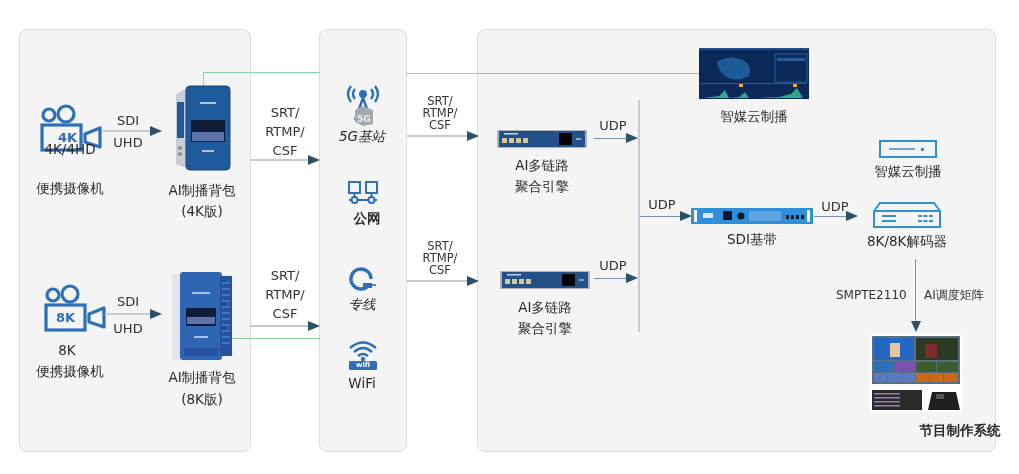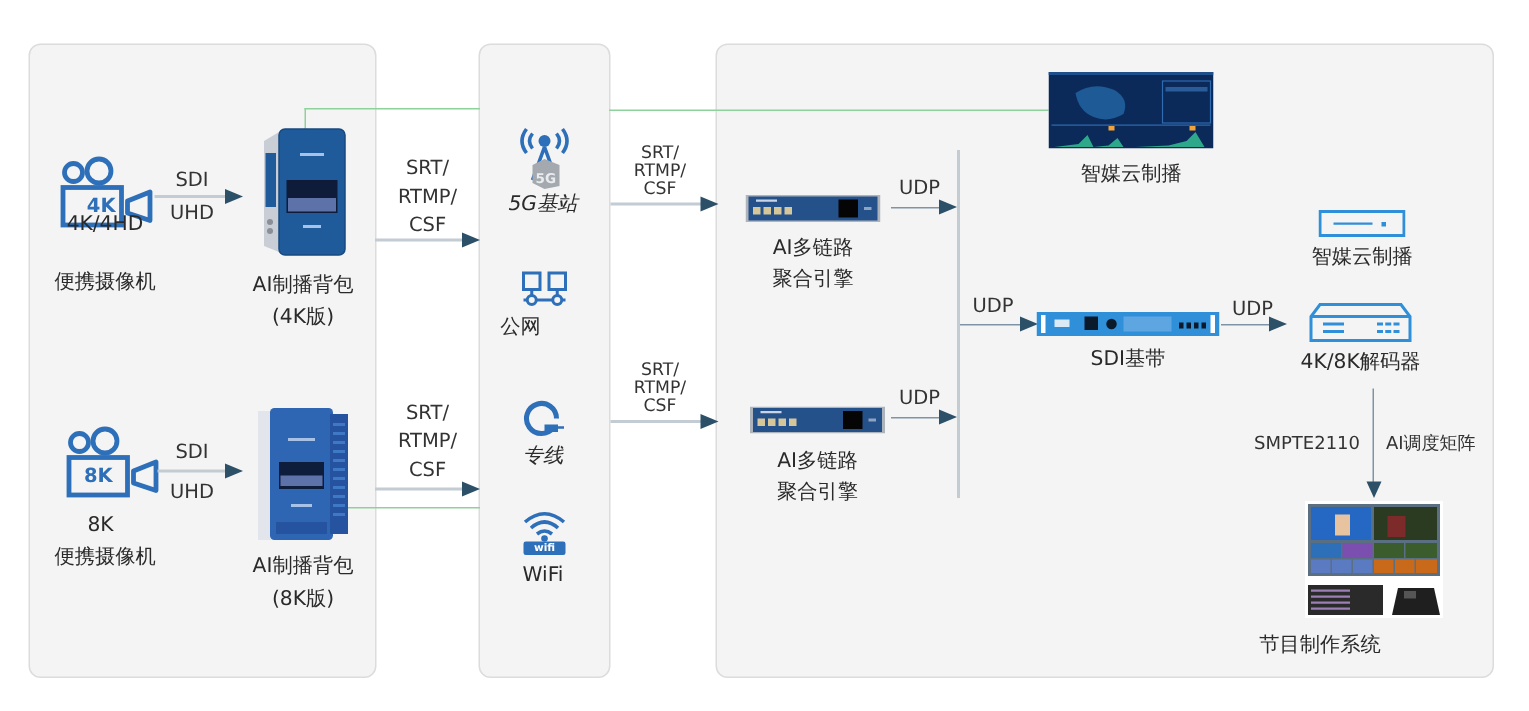--- a/index.html
+++ b/index.html
@@ -134,21 +134,21 @@
 
 <div class="abs" style="left:347px;top:180px;">
   <svg width="32" height="26" viewBox="0 0 32 26">
     <rect x="2" y="2" width="11" height="11" fill="none" stroke="#2d6fb8" stroke-width="2"></rect>
     <rect x="19" y="2" width="11" height="11" fill="none" stroke="#2d6fb8" stroke-width="2"></rect>
     <path d="M7.5 13 L7.5 20 M24.5 13 L24.5 20 M2 20 L30 20" stroke="#2d6fb8" stroke-width="2"></path>
     <circle cx="7.5" cy="20" r="3" fill="#f4f4f4" stroke="#2d6fb8" stroke-width="2"></circle>
     <circle cx="24.5" cy="20" r="3" fill="#f4f4f4" stroke="#2d6fb8" stroke-width="2"></circle>
   </svg>
 </div>
-<div class="cname" style="left:307px;top:208px;width:80px;font-weight:normal;">公网</div>
+<div class="cname" style="left:327px;top:208px;width:80px;font-weight:bold;">公网</div>
 
 <div class="abs" style="left:349px;top:265px;">
   <svg width="28" height="28" viewBox="0 0 28 28">
     <path d="M20 20 A10 10 0 1 1 22 14" fill="none" stroke="#2d6fb8" stroke-width="3.4"></path>
     <rect x="14" y="18" width="9" height="5" fill="#2d6fb8"></rect>
     <path d="M23 20 L27 20" stroke="#2d6fb8" stroke-width="1.6"></path>
   </svg>
 </div>
 <div class="cname" style="left:322px;top:294px;width:80px;font-style:italic;">专线</div>
 
@@ -271,21 +271,21 @@
 <div class="cname" style="left:858px;top:161px;width:100px;">智媒云制播</div>
 
 <div class="abs" style="left:872px;top:201px;">
   <svg width="70" height="28" viewBox="0 0 70 28">
     <path d="M8 2 L62 2 L68 10 L68 26 L2 26 L2 10 Z" fill="none" stroke="#2f8fd8" stroke-width="2"></path>
     <path d="M2 10 L68 10" stroke="#2f8fd8" stroke-width="2"></path>
     <path d="M10 15 L24 15 M10 20 L24 20" stroke="#2f8fd8" stroke-width="2"></path>
     <path d="M46 15 L62 15 M46 20 L62 20" stroke="#2f8fd8" stroke-width="2" stroke-dasharray="4 1.5"></path>
   </svg>
 </div>
-<div class="cname" style="left:852px;top:231px;width:110px;">4K/8K解码器</div>
+<div class="cname" style="left:852px;top:231px;width:110px;">8K/8K解码器</div>
 
 <div class="label" style="left:836px;top:286px;width:70px;font-size:12px;">SMPTE2110</div>
 <div class="label" style="left:924px;top:286px;width:50px;font-size:12px;">AI调度矩阵</div>
 <div class="abs" style="left:915px;top:259px;width:1px;height:63px;background:#7f93a6;"></div>
 <div class="abs" style="left:911px;top:321px;width:0;height:0;border-left:5px solid transparent;border-right:5px solid transparent;border-top:11px solid #2b5068;"></div>
 
 <div class="abs" style="left:870px;top:334px;">
   <svg width="92" height="78" viewBox="0 0 92 78">
     <rect x="0" y="0" width="92" height="78" fill="#ffffff"></rect>
     <rect x="2" y="2" width="88" height="48" fill="#5b6f82"></rect>
@@ -307,13 +307,13 @@
     <g fill="#9c7fb5">
         <rect x="4" y="59" width="26" height="1.5"></rect>
         <rect x="4" y="63" width="26" height="1.5"></rect>
         <rect x="4" y="67" width="26" height="1.5"></rect>
         <rect x="4" y="71" width="26" height="1.5"></rect>
       </g>
     <path d="M58 76 L62 58 L86 58 L90 76 Z" fill="#1f1f1f"></path>
     <rect x="66" y="60" width="8" height="5" fill="#555555"></rect>
   </svg>
 </div>
-<div class="cname" style="left:820px;top:420px;width:120px;">节目制作系统</div>
+<div class="cname" style="left:900px;top:420px;width:120px;font-weight:bold;">节目制作系统</div>
 
 </body></html>

